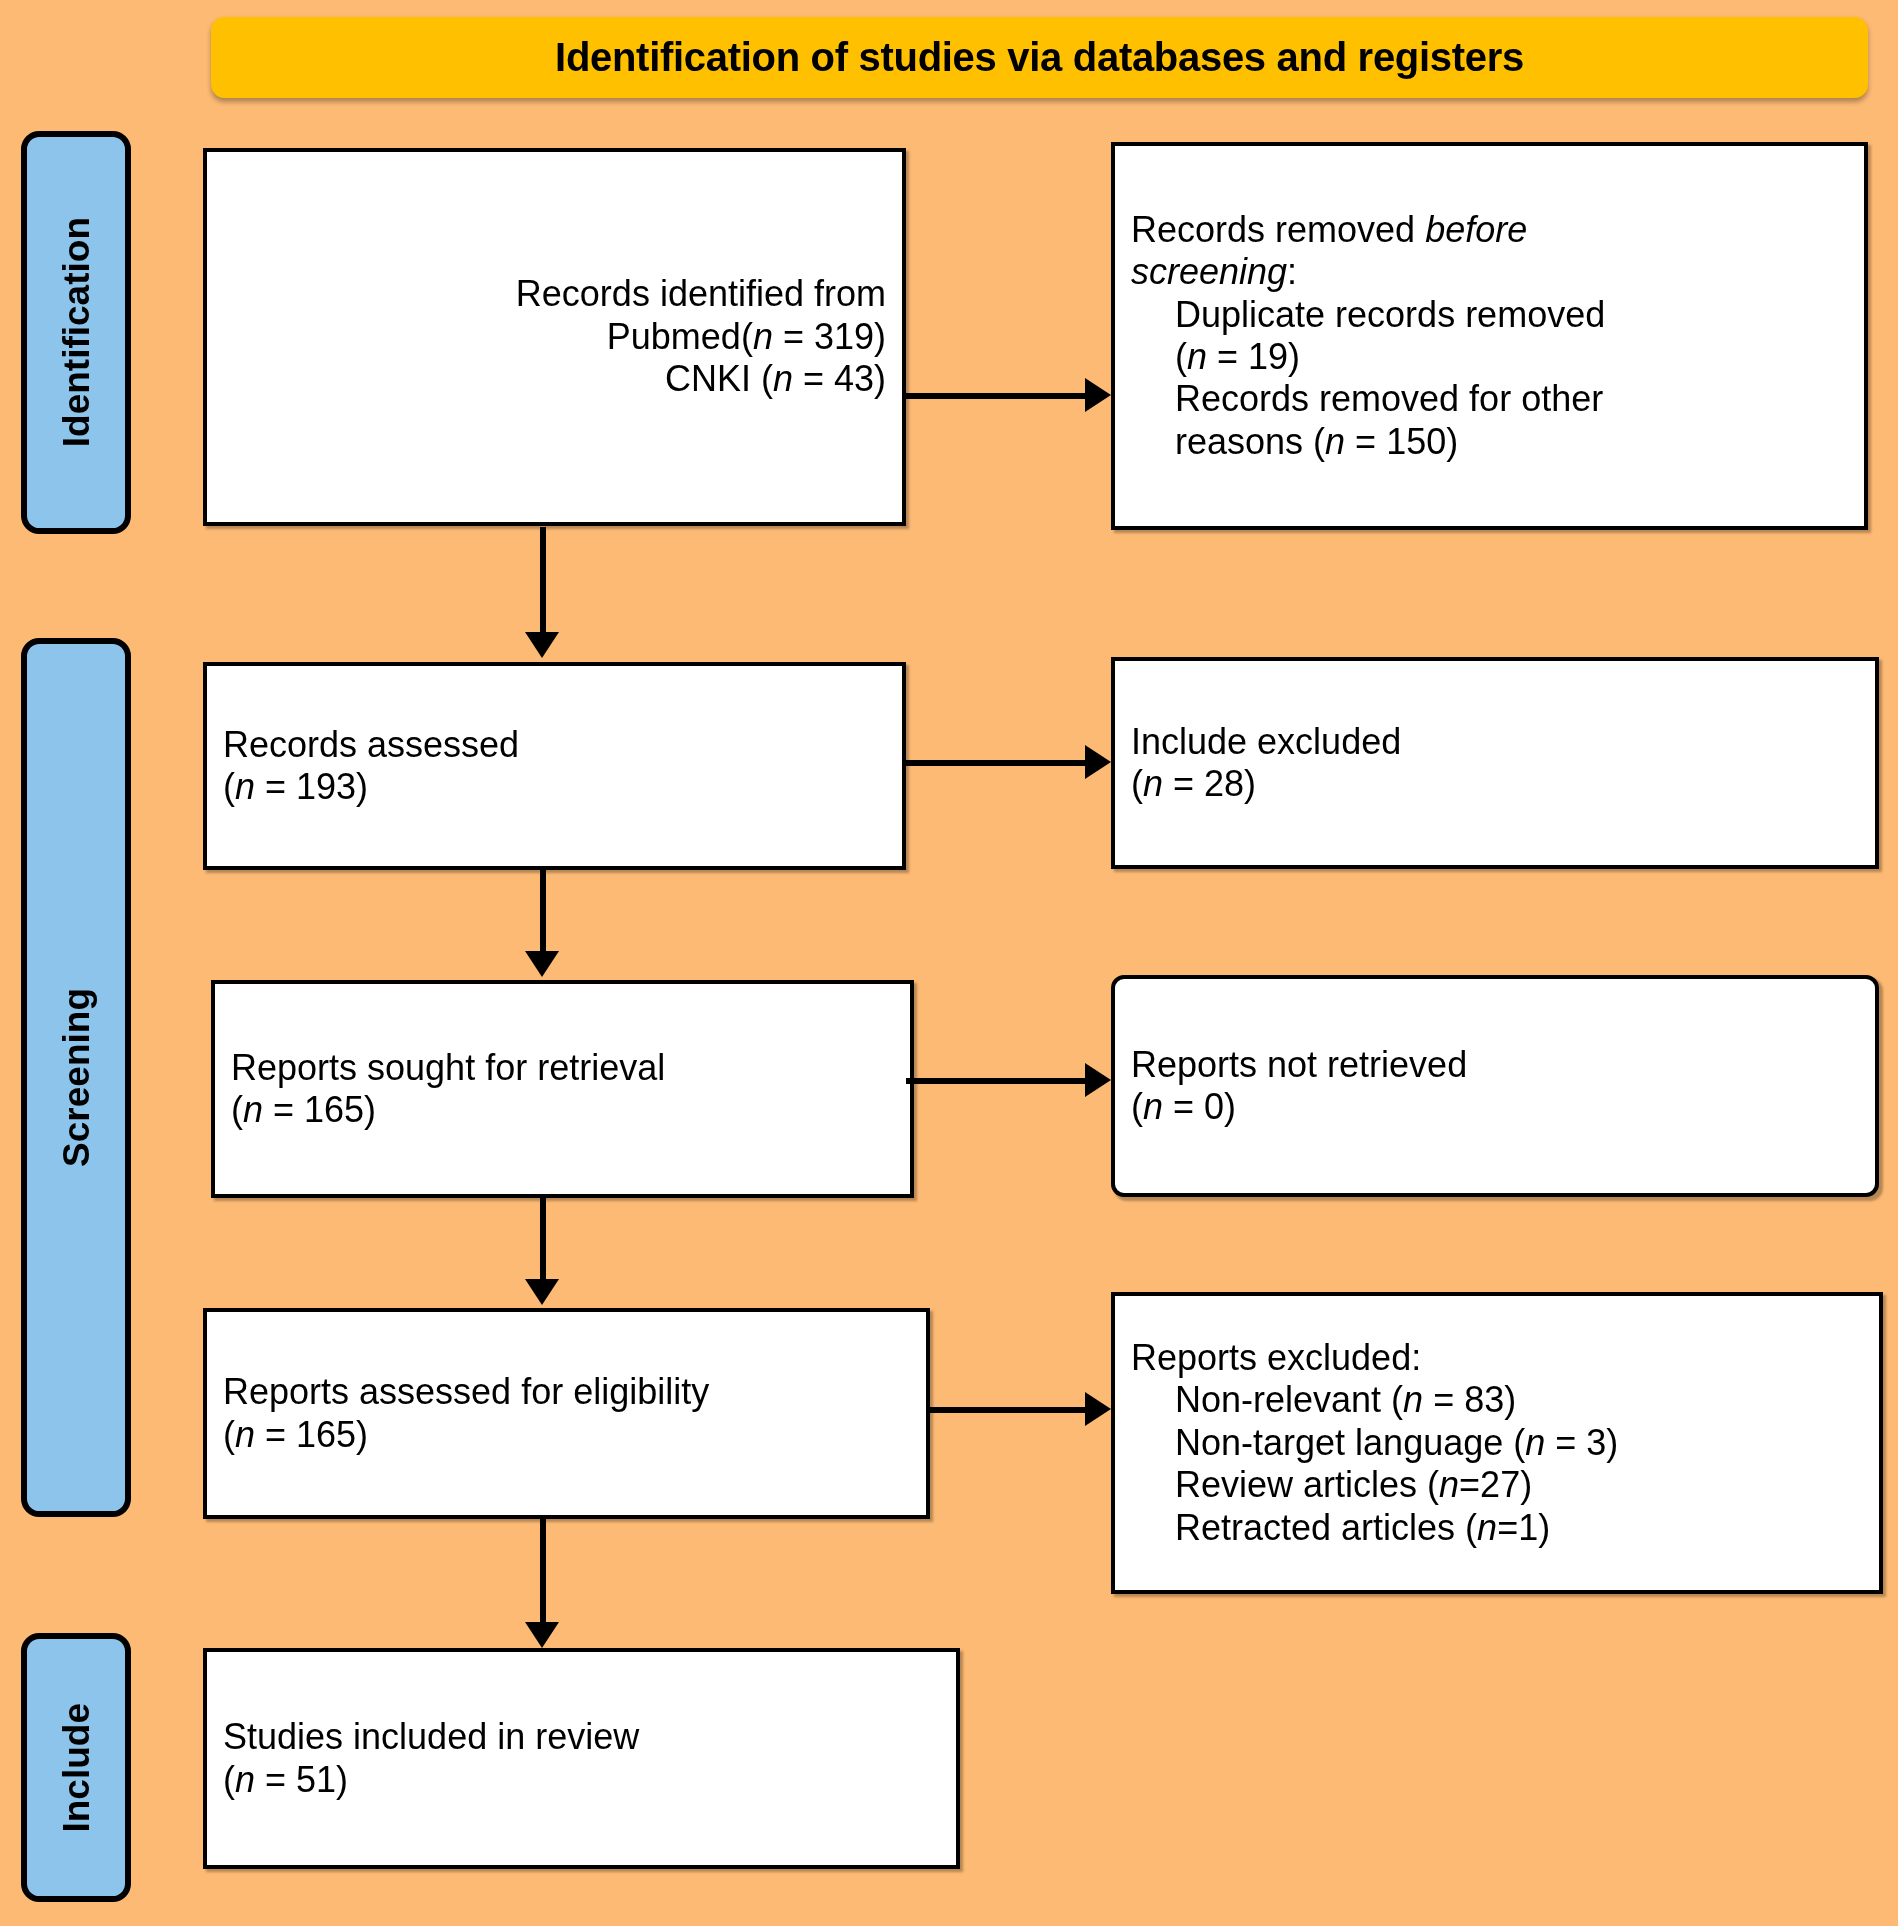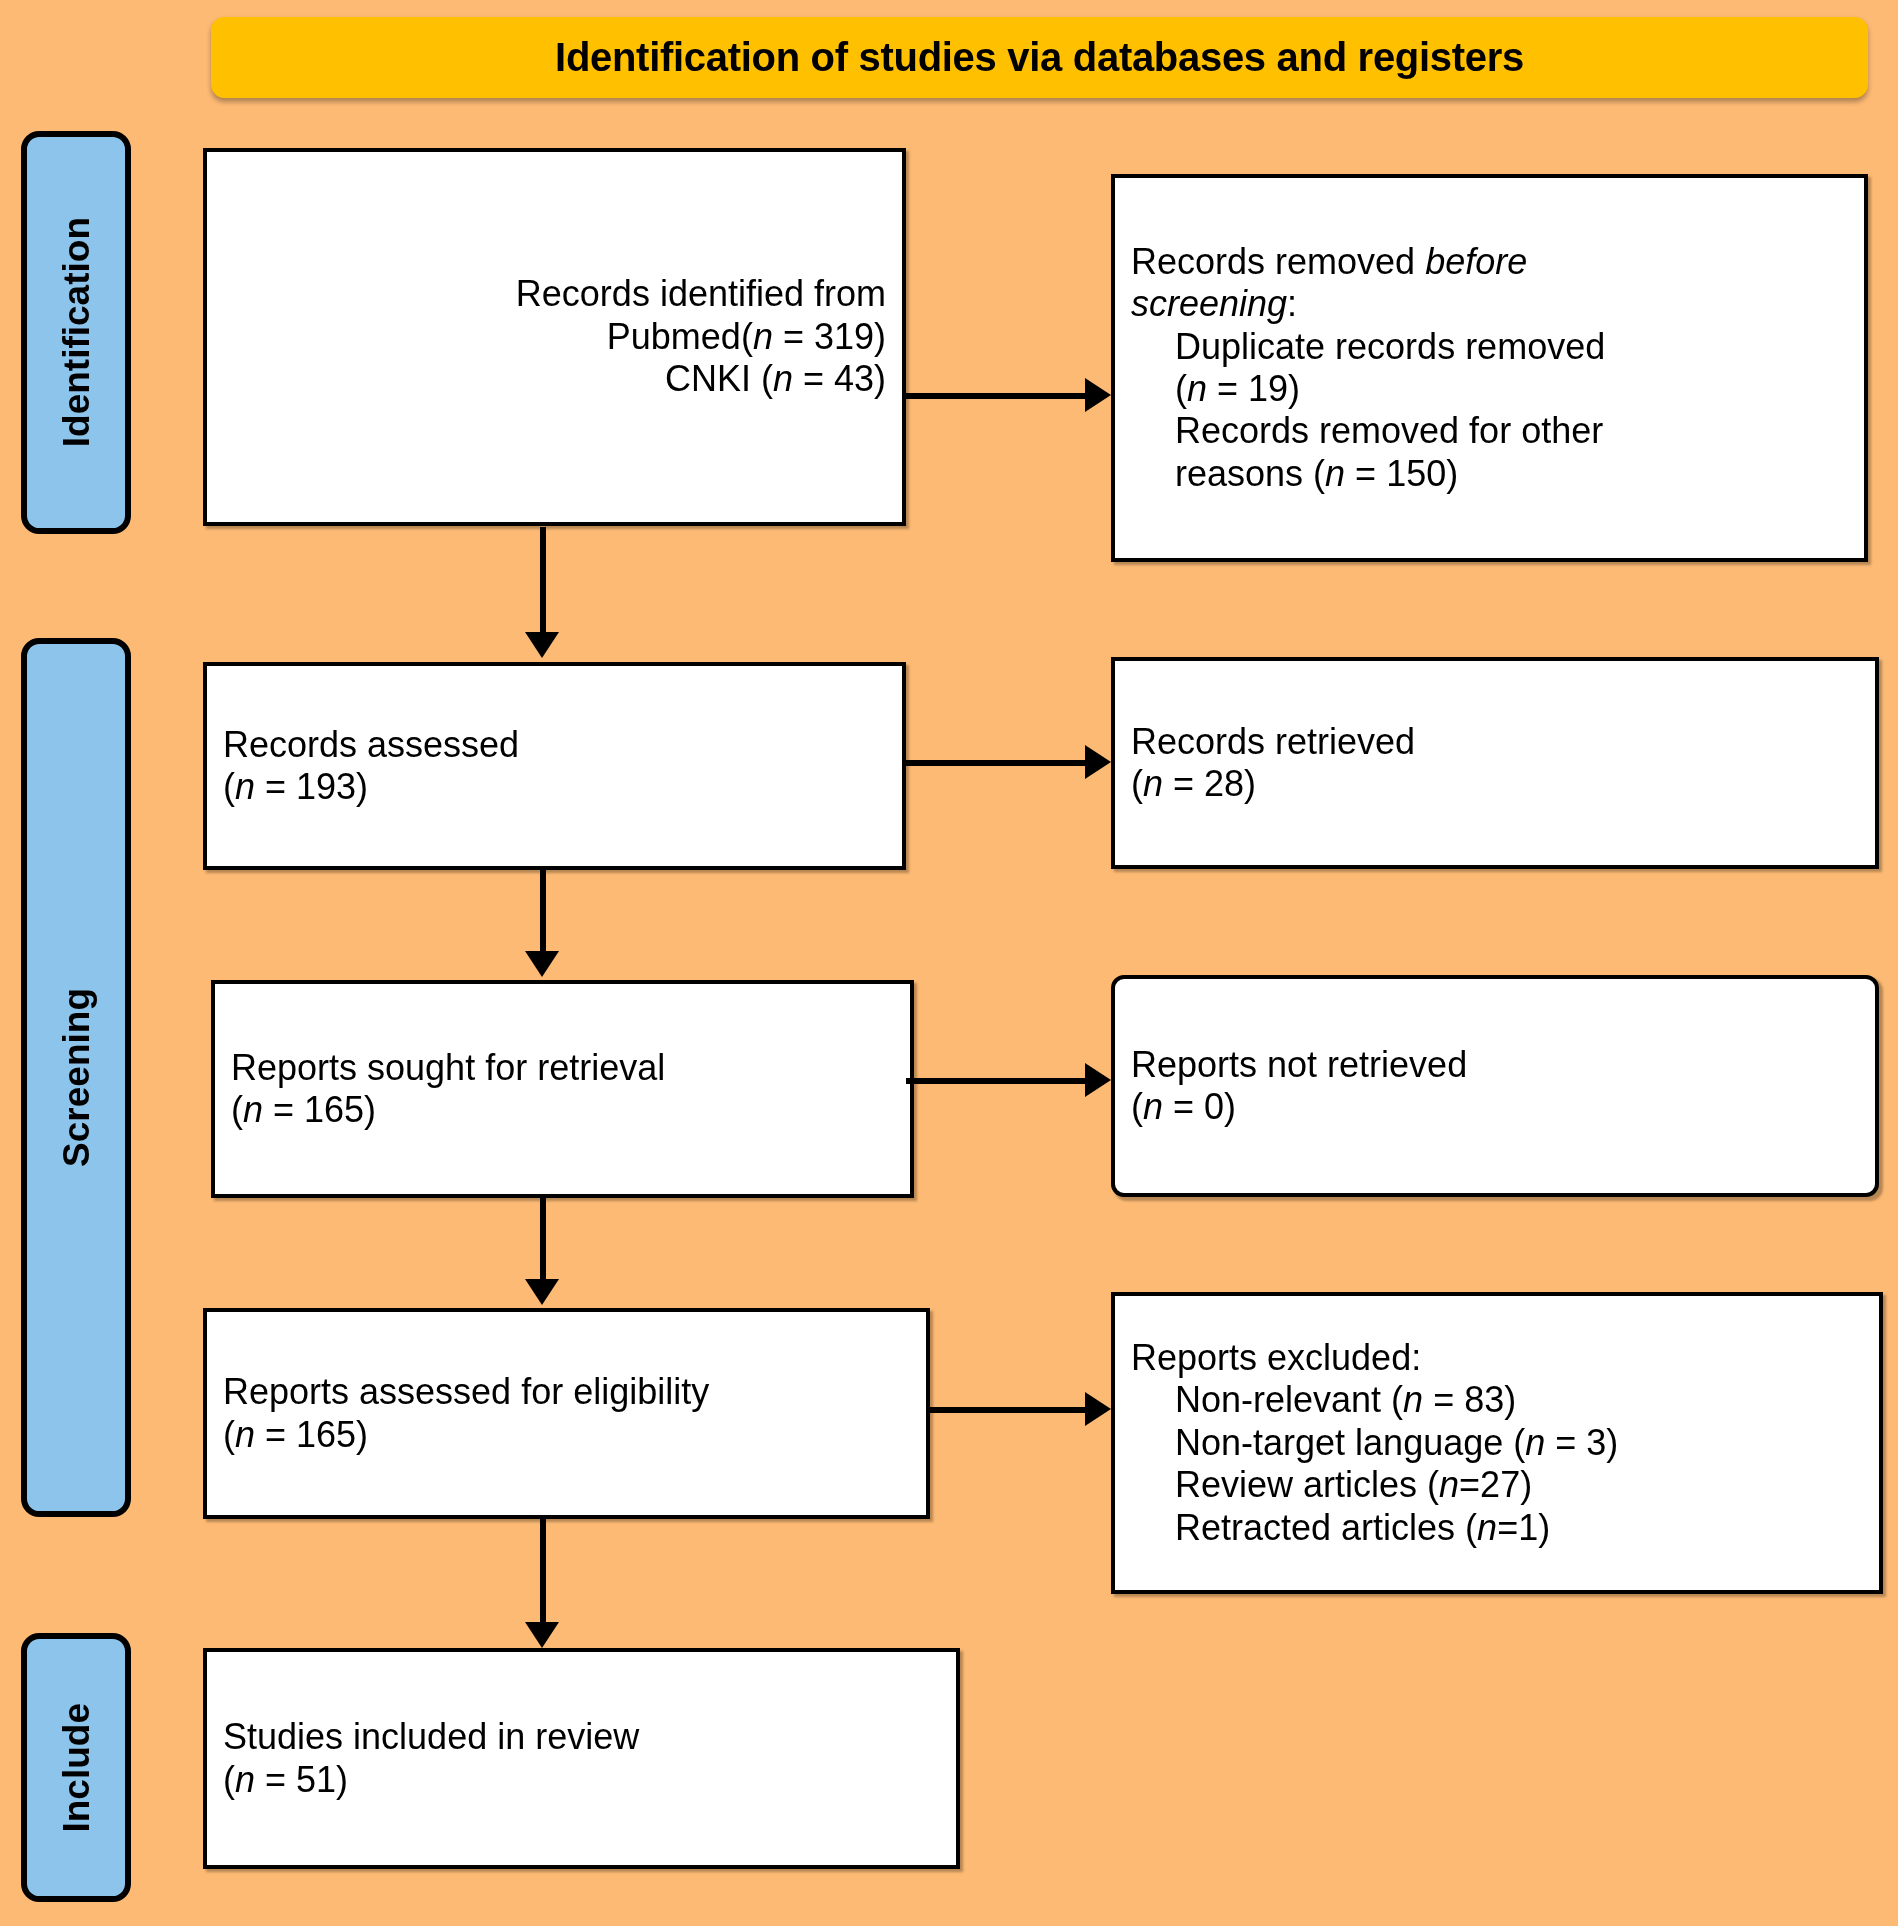--- a/index.html
+++ b/index.html
@@ -134,42 +134,42 @@
   <div class="phase" style="left:21px; top:1633px; width:110px; height:269px;">
     <span class="phase-text">Include</span>
   </div>
 
   <div class="box" style="left:203px; top:148px; width:703px; height:378px;align-items:flex-end;">
     <p>Records identified from</p>
     <p><span>Pubmed(</span><span class="it">n</span><span> = 319)</span></p>
     <p><span>CNKI (</span><span class="it">n</span><span> = 43)</span></p>
   </div>
 
-  <div class="box" style="left:1111px; top:142px; width:757px; height:388px;margin-top:32px;">
+  <div class="box" style="left:1111px; top:142px; width:757px; height:388px;">
     <p><span>Records removed </span><span class="it">before</span></p>
     <p><span class="it">screening</span><span>:</span></p>
     <p class="indent">Duplicate records removed</p>
     <p class="indent"><span>(</span><span class="it">n</span><span> = 19)</span></p>
     <p class="indent">Records removed for other</p>
     <p class="indent"><span>reasons (</span><span class="it">n</span><span> = 150)</span></p>
   </div>
 
   <div class="hline" style="left:906px; top:393px; width:183px;"></div>
   <div class="arrow-right" style="left:1085px; top:378px;"></div>
 
   <div class="vline" style="left:540px; top:527px; height:109px;"></div>
   <div class="arrow-down" style="left:525px; top:632px;"></div>
 
   <div class="box" style="left:203px; top:662px; width:703px; height:208px;">
     <p>Records assessed</p>
     <p><span>(</span><span class="it">n</span><span> = 193)</span></p>
   </div>
 
   <div class="box" style="left:1111px; top:657px; width:768px; height:212px;">
-    <p>Records retrieved</p>
+    <p>Include excluded</p>
     <p><span>(</span><span class="it">n</span><span> = 28)</span></p>
   </div>
 
   <div class="hline" style="left:906px; top:760px; width:183px;"></div>
   <div class="arrow-right" style="left:1085px; top:745px;"></div>
 
   <div class="vline" style="left:540px; top:869px; height:85px;"></div>
   <div class="arrow-down" style="left:525px; top:951px;"></div>
 
   <div class="box" style="left:203px; top:980px; width:703px; height:218px;margin-left:8px;">

